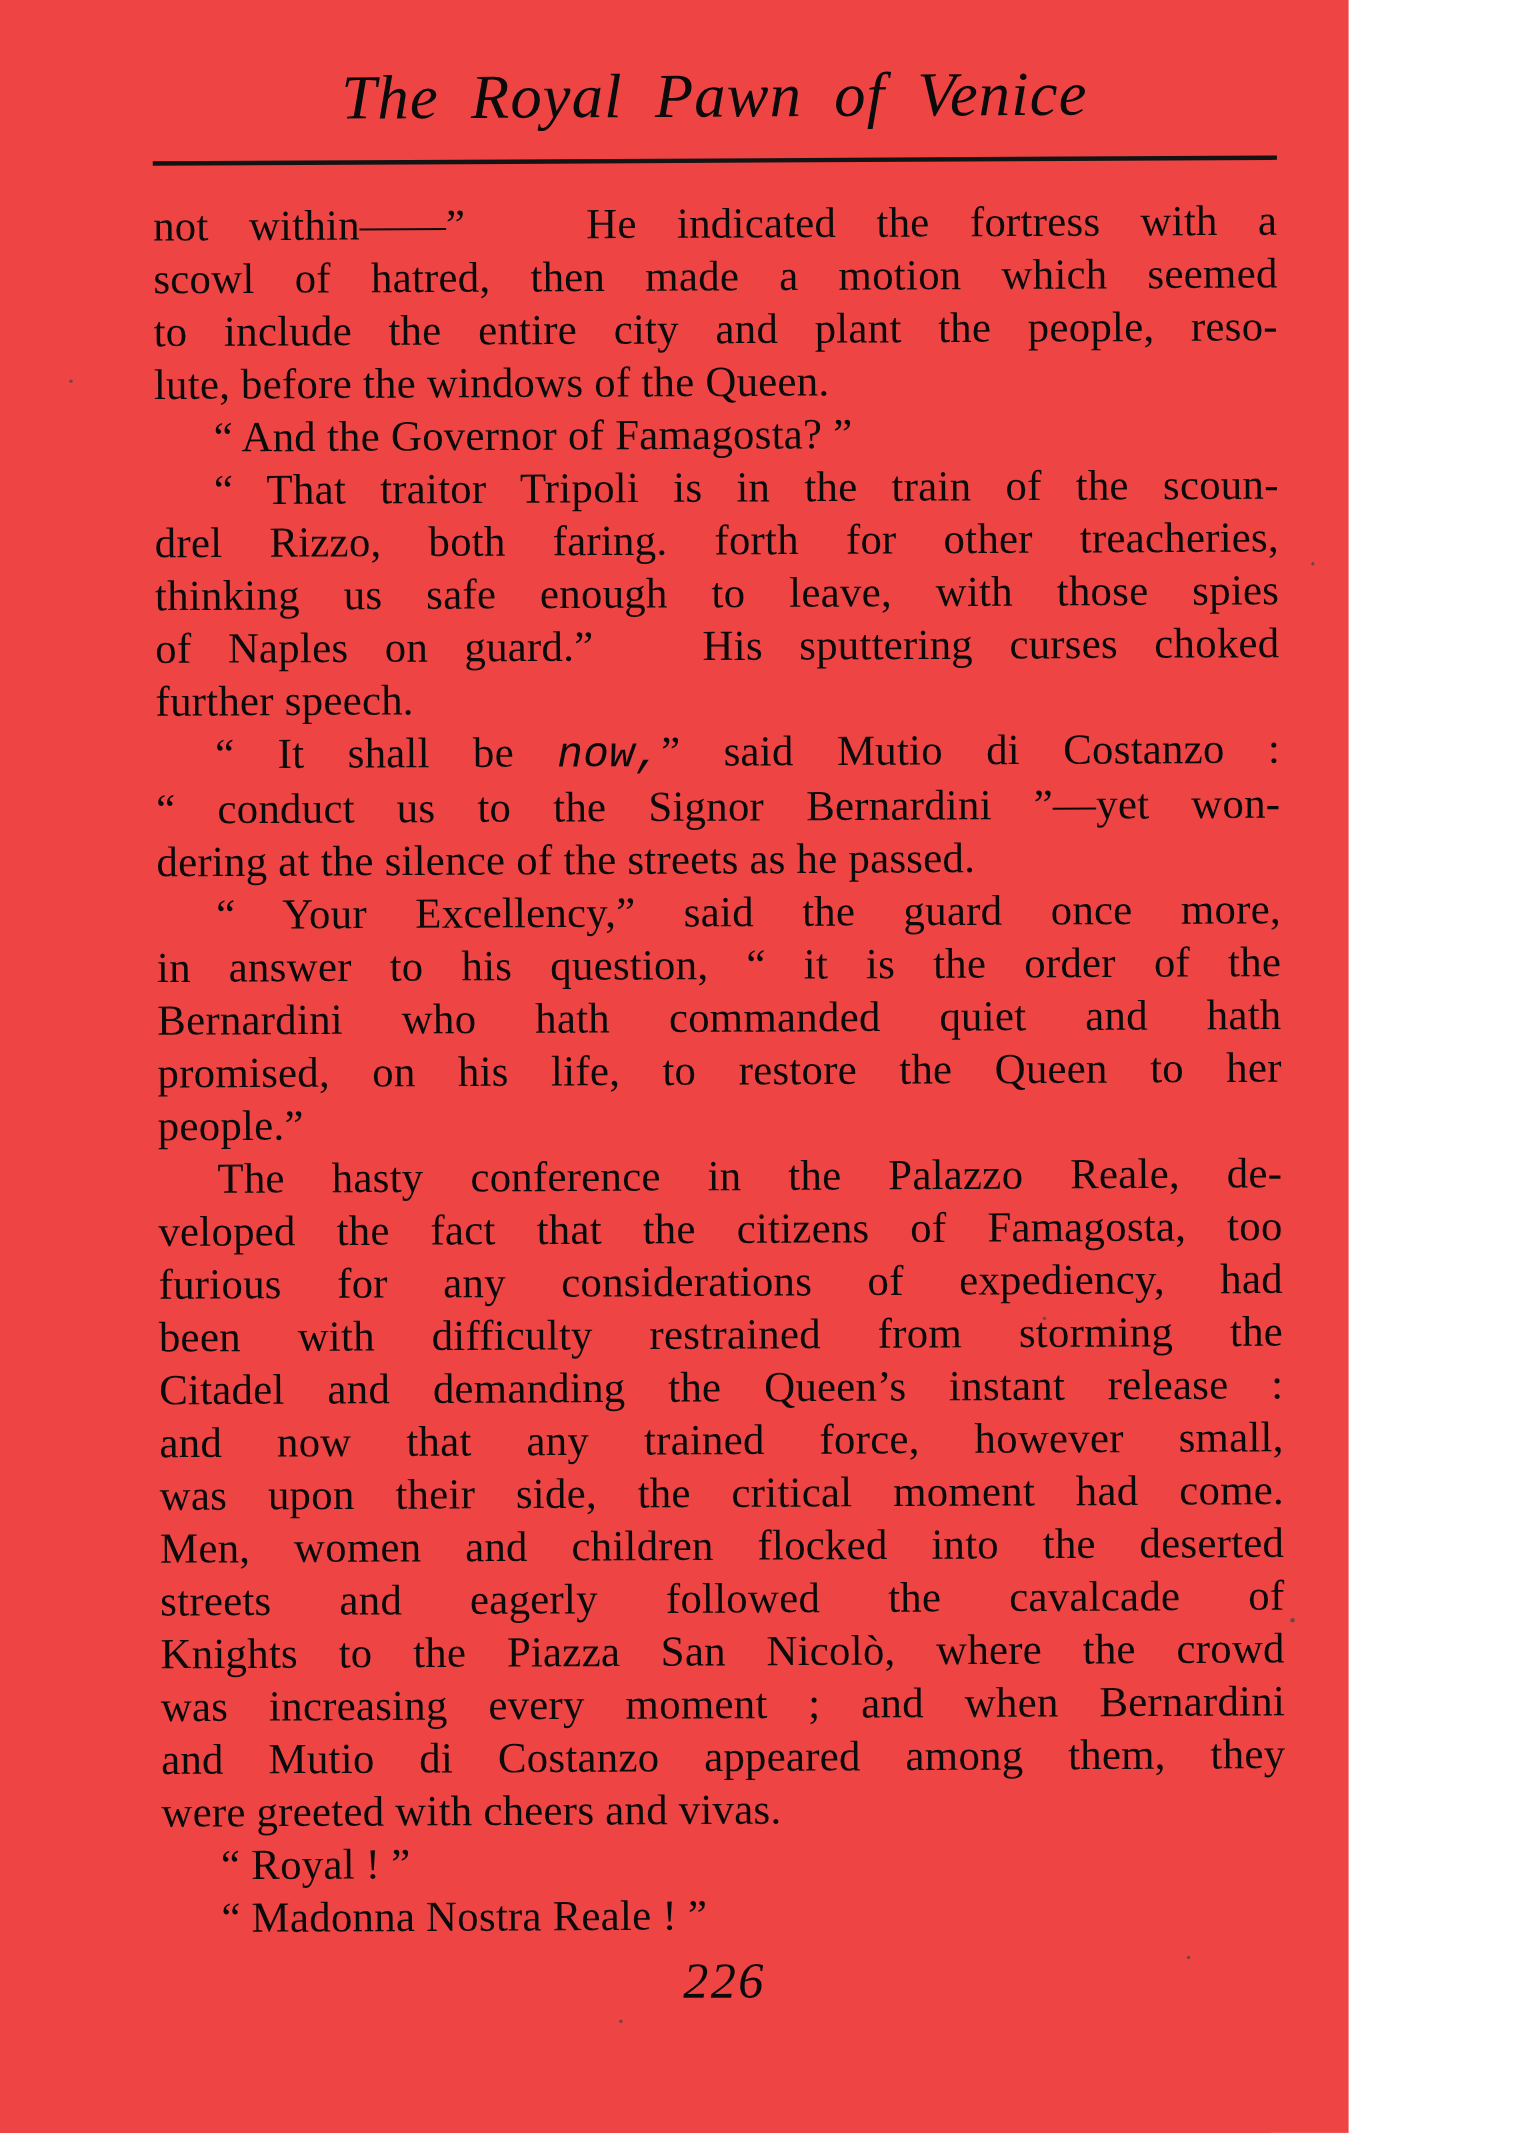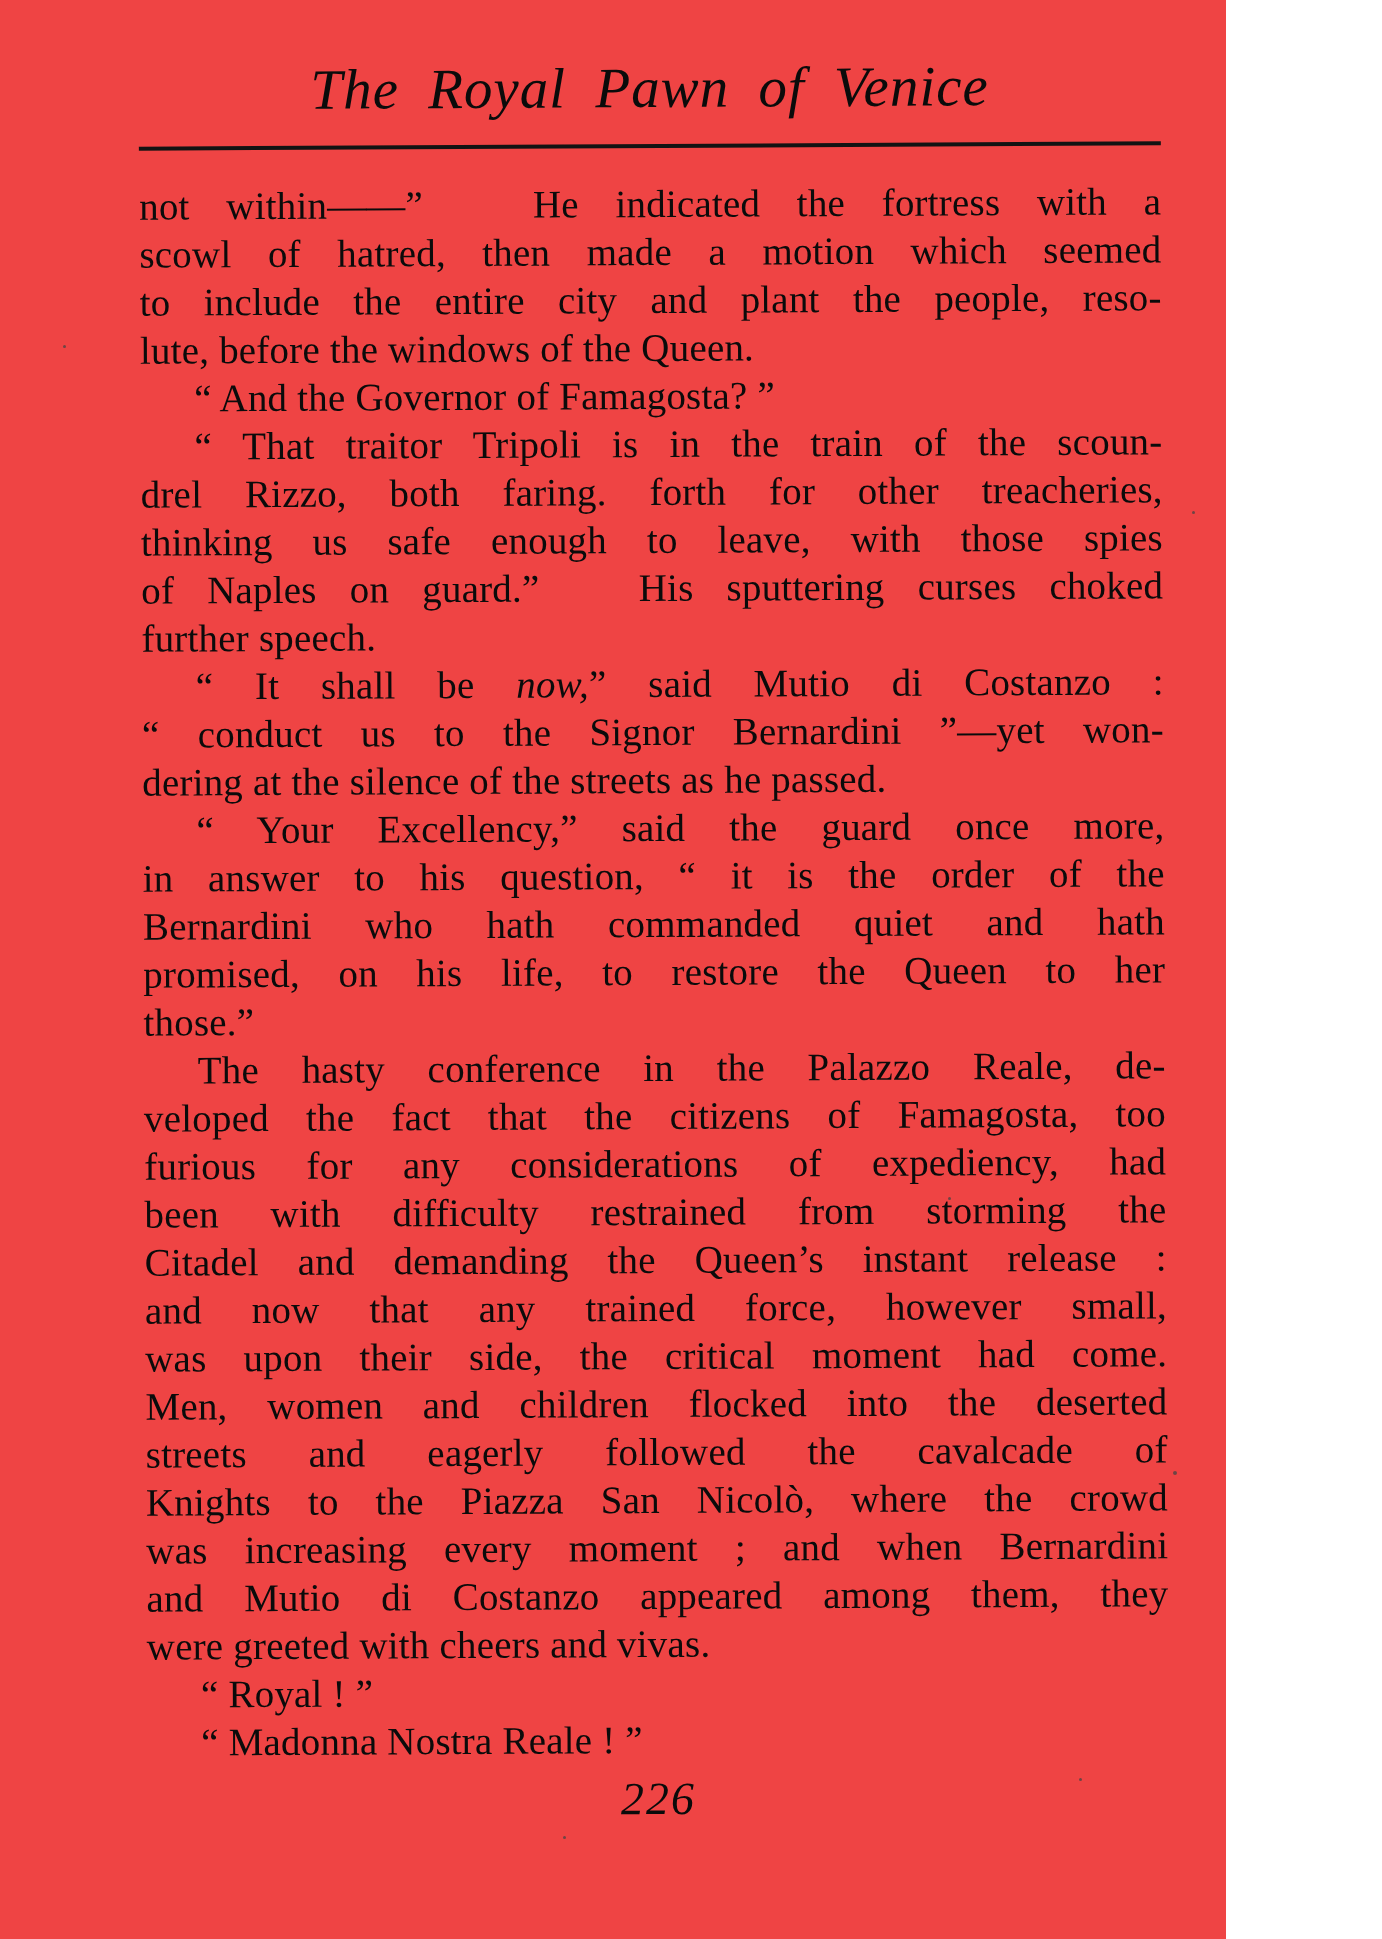--- a/index.html
+++ b/index.html
@@ -51,20 +51,21 @@
   .line.justify {
     text-align: justify;
     text-align-last: justify;
     text-justify: inter-word;
   }
   .line.indent {
     padding-left: 54px;
   }
   .ital {
     font-style: italic;
+    font-family: Liberation Mono, monospace;
   }
   .page-number {
     margin-top: 8px;
     text-align: center;
     font-style: italic;
     font-size: 46px;
     letter-spacing: 2px;
   }
   .speck {
     position: absolute;
@@ -91,21 +92,21 @@
         <div class="line justify"><span>thinking us safe enough to leave, with those spies</span></div>
         <div class="line justify"><span>of Naples on guard.”   His sputtering curses choked</span></div>
         <div class="line"><span>further speech.</span></div>
         <div class="line indent justify"><span>“ It shall be </span><span class="ital">now,</span><span>” said Mutio di Costanzo :</span></div>
         <div class="line justify"><span>“ conduct us to the Signor Bernardini ”—yet won-</span></div>
         <div class="line"><span>dering at the silence of the streets as he passed.</span></div>
         <div class="line indent justify"><span>“ Your Excellency,” said the guard once more,</span></div>
         <div class="line justify"><span>in answer to his question, “ it is the order of the</span></div>
         <div class="line justify"><span>Bernardini who hath commanded quiet and hath</span></div>
         <div class="line justify"><span>promised, on his life, to restore the Queen to her</span></div>
-        <div class="line"><span>those.”</span></div>
+        <div class="line"><span>people.”</span></div>
         <div class="line indent justify"><span>The hasty conference in the Palazzo Reale, de-</span></div>
         <div class="line justify"><span>veloped the fact that the citizens of Famagosta, too</span></div>
         <div class="line justify"><span>furious for any considerations of expediency, had</span></div>
         <div class="line justify"><span>been with difficulty restrained from storming the</span></div>
         <div class="line justify"><span>Citadel and demanding the Queen’s instant release :</span></div>
         <div class="line justify"><span>and now that any trained force, however small,</span></div>
         <div class="line justify"><span>was upon their side, the critical moment had come.</span></div>
         <div class="line justify"><span>Men, women and children flocked into the deserted</span></div>
         <div class="line justify"><span>streets and eagerly followed the cavalcade of</span></div>
         <div class="line justify"><span>Knights to the Piazza San Nicolò, where the crowd</span></div>

